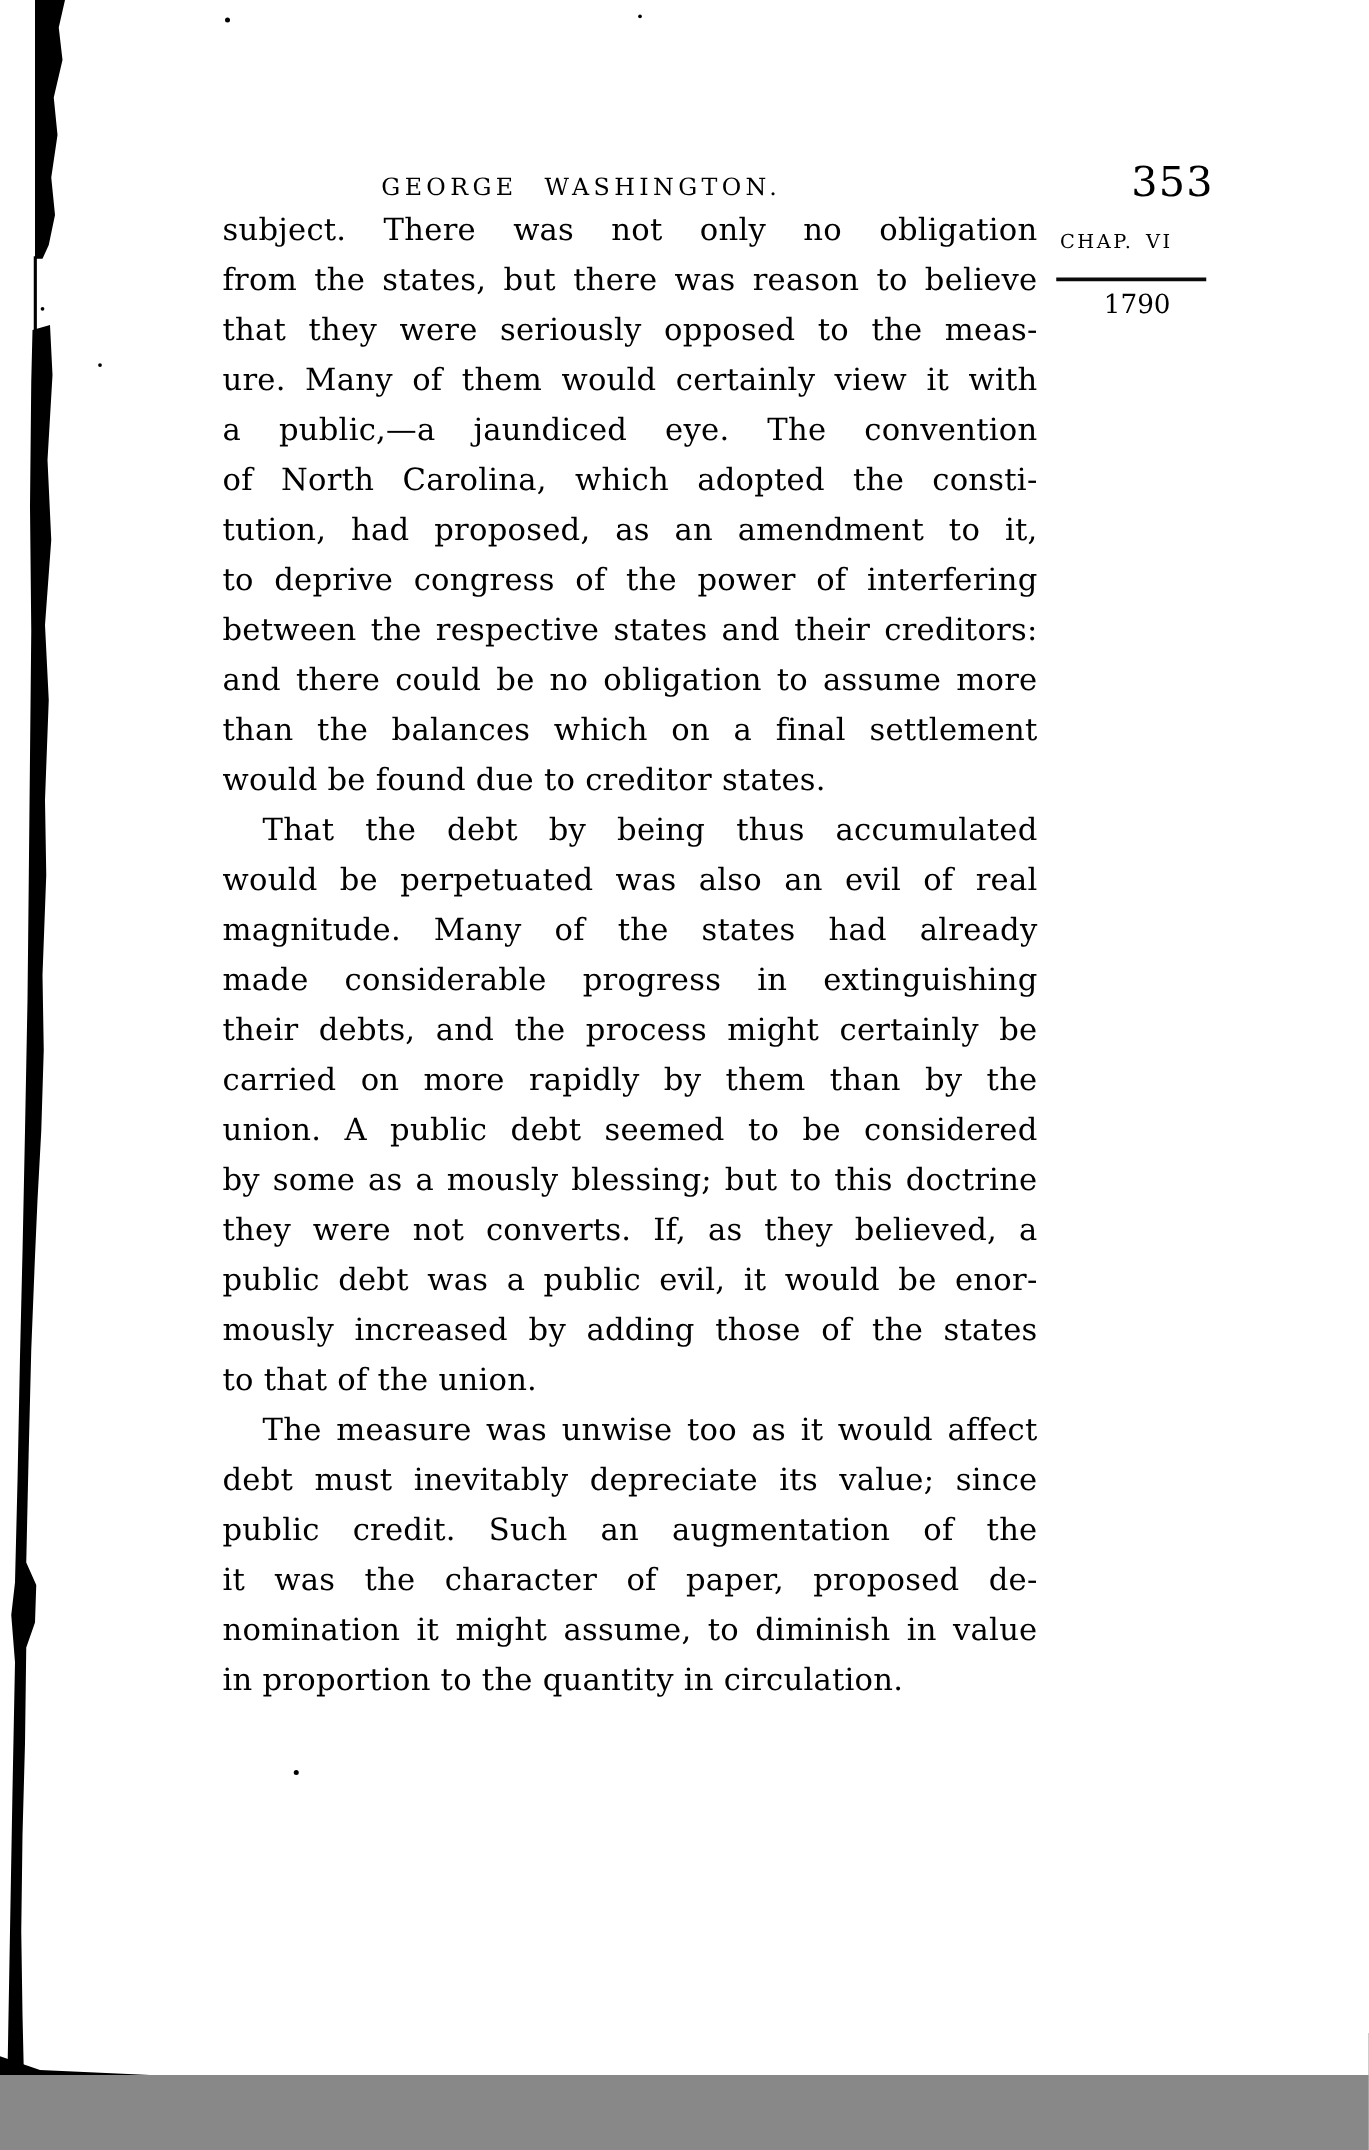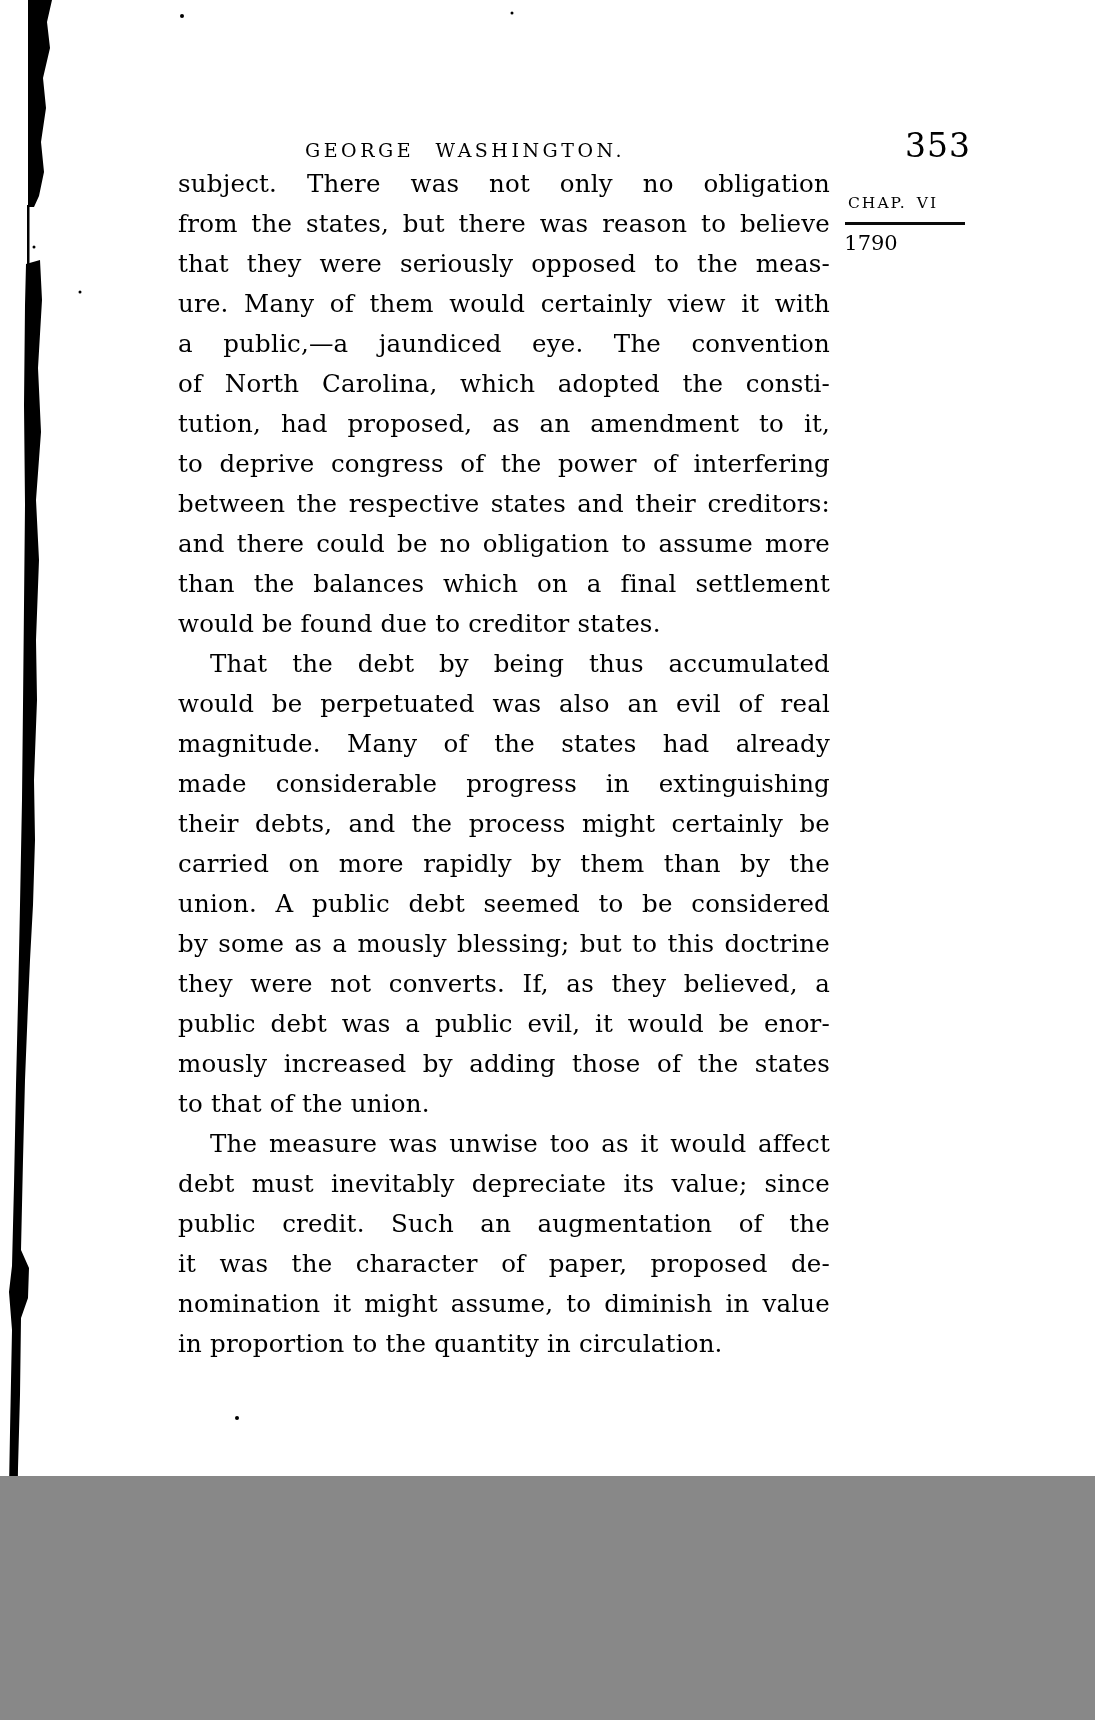--- a/index.html
+++ b/index.html
@@ -1,19 +1,19 @@
 <!DOCTYPE html>
 <html><head>
 <meta charset="utf-8">
 <style>
   html,body { margin:0; padding:0; background:#888; }
   #page {
     position: relative;
     width: 1095px;
-    height: 1476px;
+    height: 1660px;
     background: #ffffff;
     overflow: hidden;
     font-family: "DejaVu Serif", "Liberation Serif", serif;
     color: #000;
   }
   
   .running-head {
     position: absolute;
     left: 140px; top: 139px; width: 650px;
     text-align: center;
@@ -24,36 +24,36 @@
   }
   .page-number {
     position: absolute;
     left: 905px; top: 126px;
     font-size: 33px;
     letter-spacing: 1px;
   }
   
   .chap-note {
     position: absolute;
-    left: 848px; top: 194px;
+    left: 848px; top: 184px;
     font-size: 15.5px;
     letter-spacing: 2px;
     word-spacing: 3px;
     white-space: nowrap;
   }
   .sidenote-rule {
     position: absolute;
     left: 845px; top: 222px;
     width: 120px; height: 3px;
     background: #0a0a0a;
   }
   .year-note {
     position: absolute;
-    left: 815px; top: 231px; width: 112px;
-    text-align: center;
+    left: 883px; top: 231px; width: 112px;
+    text-align: left;
     font-size: 21px;
   }
   
   .body-text {
     position: absolute;
     left: 178px; top: 164px;
     width: 652px;
     font-size: 24.5px;
     line-height: 40px;
     letter-spacing: 0.2px;

